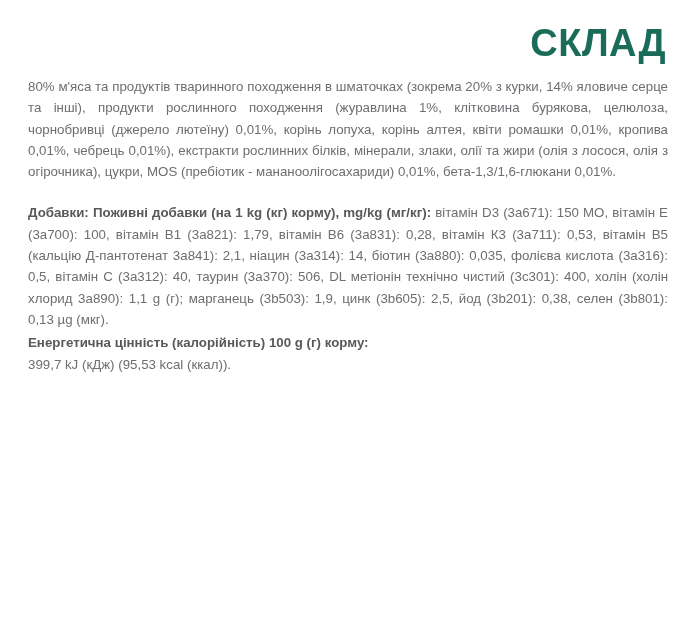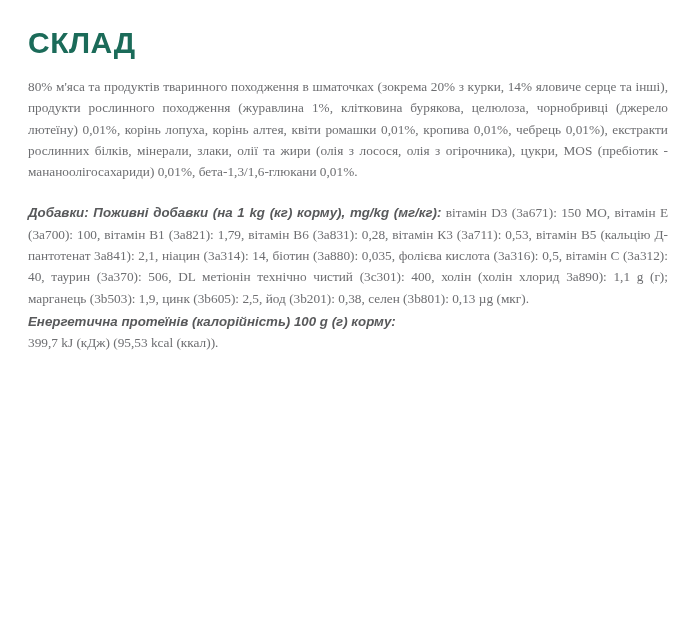--- a/index.html
+++ b/index.html
@@ -18,26 +18,27 @@
   .page {
     box-sizing: border-box;
     width: 680px;
     height: 630px;
     padding: 26px 14px 0 28px;
     background: #ffffff;
   }
 
   .page-title {
     margin: 0 0 16px 0;
-    font-size: 30px;
+    font-size: 38px;
     line-height: 34px;
     font-weight: bold;
     letter-spacing: 0.5px;
     color: #1b6b59;
     font-family: "Liberation Sans", "DejaVu Sans", sans-serif;
+    text-align: right;
   }
 
   
   .intro-paragraph {
     margin: 0 0 12px 0;
     width: 640px;
     font-size: 13.3px;
     line-height: 21.3px;
     color: #63918a;
     text-align: justify;
@@ -60,26 +61,24 @@
     margin-top: 20px;
   }
 
   .block-gap-sm {
     margin-top: 2px;
   }
 
   .label {
     font-weight: bold;
     color: #58595b;
-    font-style: italic;
   }
 
   .value {
     color: #6d6e71;
-    font-family: Liberation Serif, serif;
   }
 
   
   .spec-block > .value,
   .intro-paragraph > .value {
     display: inline;
   }
 
   .energy-line {
     display: block;
@@ -97,16 +96,16 @@
     <span class="value">80% м'яса та продуктів тваринного походження в шматочках (зокрема 20% з курки, 14% яловиче серце та інші), продукти рослинного походження (журавлина 1%, клітковина бурякова, целюлоза, чорнобривці (джерело лютеїну) 0,01%, корінь лопуха, корінь алтея, квіти ромашки 0,01%, кропива 0,01%, чебрець 0,01%), екстракти рослинних білків, мінерали, злаки, олії та жири (олія з лосося, олія з огірочника), цукри, MOS (пребіотик - мананоолігосахариди) 0,01%, бета-1,3/1,6-глюкани 0,01%.</span>
   </p>
 
   <p class="spec-block block-gap-lg">
     <span class="label">Добавки: Поживні добавки (на 1 kg (кг) корму), mg/kg (мг/кг):</span><span class="value"> вітамін D3 (3a671): 150 МО, вітамін Е (3a700): 100, вітамін В1 (3a821): 1,79, вітамін В6 (3a831): 0,28, вітамін К3 (3a711): 0,53, вітамін В5 (кальцію Д-пантотенат 3a841): 2,1, ніацин (3a314): 14, біотин (3a880): 0,035, фолієва кислота (3a316): 0,5, вітамін С (3a312): 40, таурин (3a370): 506, DL метіонін технічно чистий (3c301): 400, холін (холін хлорид 3a890): 1,1 g (г); марганець (3b503): 1,9, цинк (3b605): 2,5, йод (3b201): 0,38, селен (3b801): 0,13 µg (мкг).</span>
   </p>
 
 
 
   <p class="spec-block block-gap-sm">
-    <span class="label energy-line">Енергетична протеїнів (калорійність) 100 g (г) корму:</span><span class="value energy-line">399,7 kJ (кДж) (95,53 kcal (ккал)).</span>
+    <span class="label energy-line">Енергетична цінність (калорійність) 100 g (г) корму:</span><span class="value energy-line">399,7 kJ (кДж) (95,53 kcal (ккал)).</span>
   </p>
 
 </div>
 
 </body></html>

